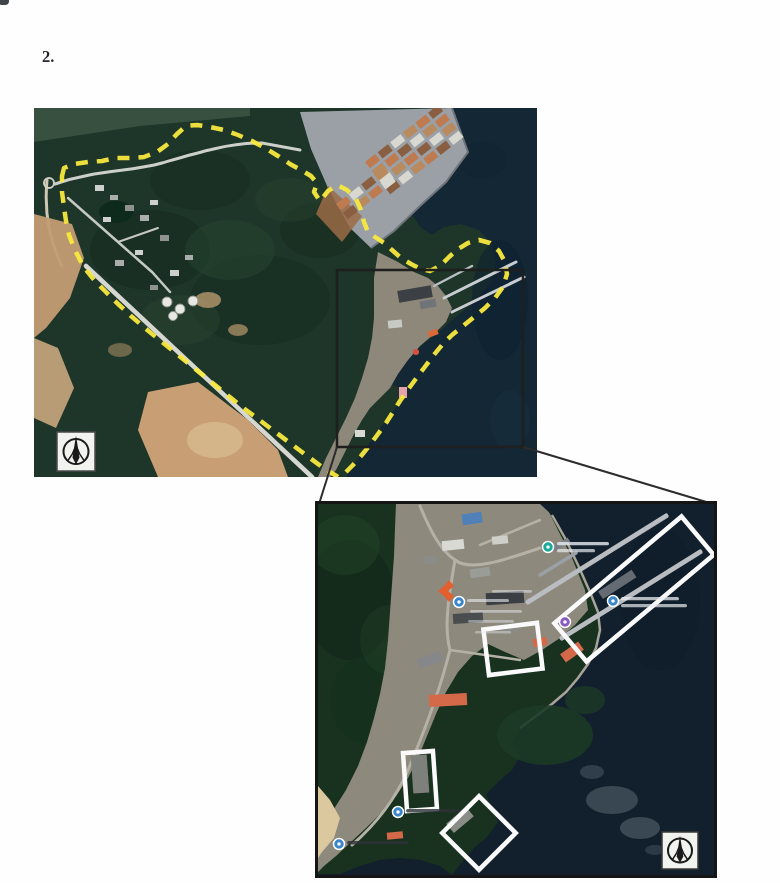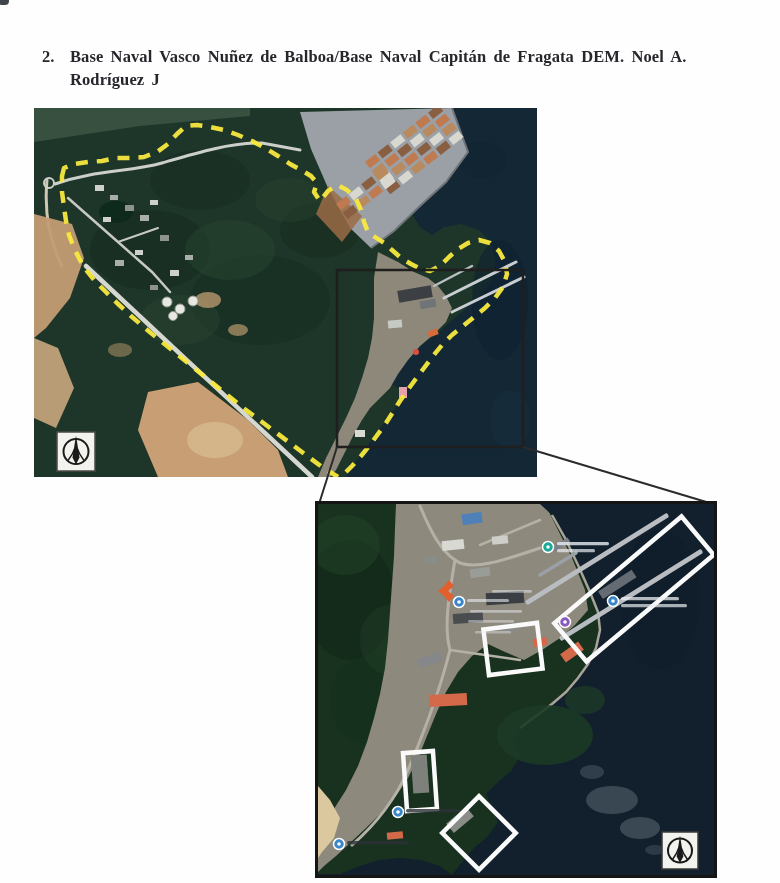--- a/index.html
+++ b/index.html
@@ -19,24 +19,20 @@
 </style>
 </head>
 <body>
 
 <div class="page">
 
   <div class="corner-mark"></div>
 
   <p class="heading">
     <span class="num">2.</span>
-    <span class="titles">
-      <span>Base Naval Vasco Nuñez de Balboa/Base Naval Capitán de Fragata DEM. Noel A.</span><br>
-      <span>Rodríguez J</span>
-    </span>
   </p>
 
   <div class="map1">
     <svg width="503" height="369" viewBox="34 108 503 369" xmlns="http://www.w3.org/2000/svg">
 
       <rect x="34" y="108" width="503" height="369" fill="#1e3629"></rect>
       <g opacity="0.8">
         <ellipse cx="150" cy="250" rx="60" ry="40" fill="#162c20" opacity=".7"></ellipse>
         <ellipse cx="260" cy="300" rx="70" ry="45" fill="#162c20" opacity=".6"></ellipse>
         <ellipse cx="200" cy="180" rx="50" ry="30" fill="#182e22" opacity=".7"></ellipse>

